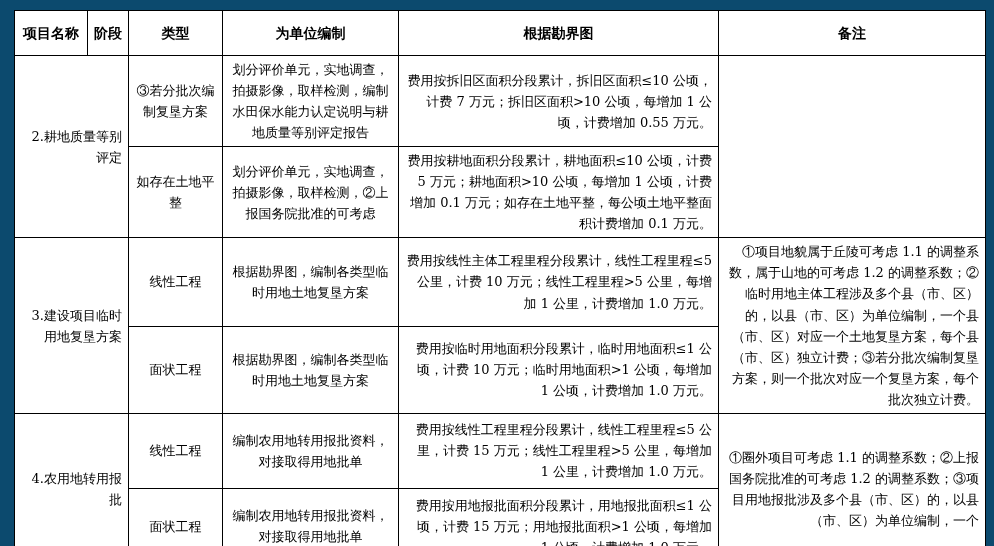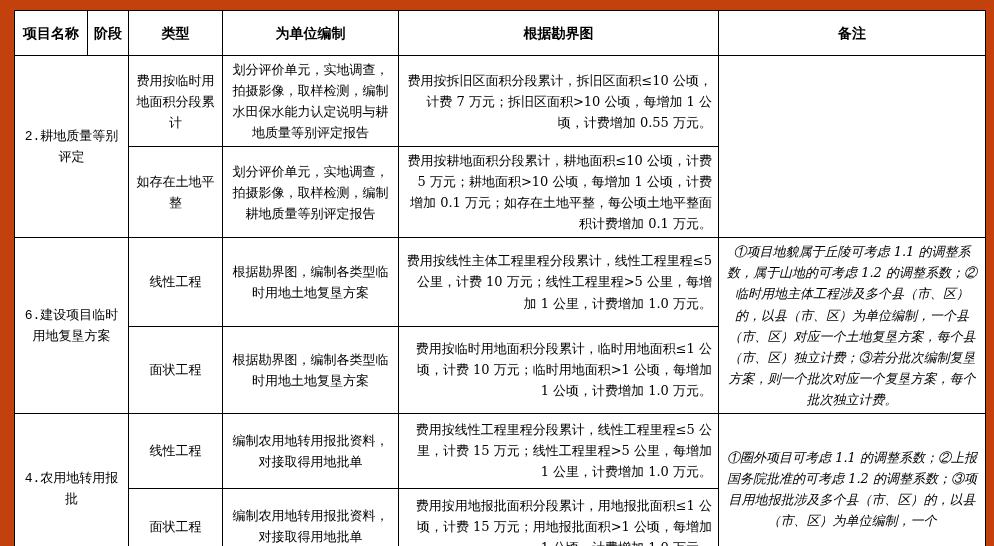--- a/index.html
+++ b/index.html
@@ -8,21 +8,21 @@
     background: #ffffff;
     width: 994px;
     height: 546px;
     font-family: "DejaVu Serif", "Liberation Serif", serif;
     color: #000000;
   }
   .page {
     position: relative;
     width: 994px;
     height: 546px;
-    background: #c2410c;
+    background: #0c4a6e;
     overflow: hidden;
   }
   table.fee-table {
     position: absolute;
     left: 14px;
     top: 10px;
     width: 971px;
     border-collapse: collapse;
     table-layout: fixed;
   }
@@ -35,43 +35,41 @@
     background: #ffffff;
     overflow: hidden;
   }
   table.fee-table th {
     font-size: 14px;
     font-weight: bold;
     text-align: center;
     padding: 2px 2px;
   }
   td.cell-name {
-    text-align: center;
+    text-align: right;
     padding: 2px 6px;
     font-size: 13.5px;
-    font-family: Liberation Mono, monospace;
   }
   td.cell-type {
     text-align: center;
     padding: 2px 6px;
     font-size: 13.5px;
   }
   td.cell-work {
     text-align: center;
     padding: 3px 5px;
   }
   td.cell-fee {
     text-align: right;
     padding: 3px 6px;
   }
   td.cell-remark {
-    text-align: center;
+    text-align: right;
     padding: 3px 6px;
     vertical-align: middle;
-    font-style: italic;
   }
 </style>
 </head>
 <body>
 
 <div class="page">
   <table class="fee-table">
     <colgroup>
       <col style="width:73px">
       <col style="width:41px">
@@ -85,33 +83,33 @@
         <th>项目名称</th>
         <th>阶段</th>
         <th>类型</th>
         <th>为单位编制</th>
         <th>根据勘界图</th>
         <th>备注</th>
       </tr>
 
       <tr style="height:90px">
         <td class="cell-name" colspan="2" rowspan="2">2.耕地质量等别评定</td>
-        <td class="cell-type">费用按临时用地面积分段累计</td>
+        <td class="cell-type">③若分批次编制复垦方案</td>
         <td class="cell-work">划分评价单元，实地调查，拍摄影像，取样检测，编制水田保水能力认定说明与耕地质量等别评定报告</td>
         <td class="cell-fee">费用按拆旧区面积分段累计，拆旧区面积≤10 公顷，计费 7 万元；拆旧区面积&gt;10 公顷，每增加 1 公顷，计费增加 0.55 万元。</td>
         <td class="cell-remark" rowspan="2"></td>
       </tr>
       <tr style="height:80px">
         <td class="cell-type">如存在土地平整</td>
-        <td class="cell-work">划分评价单元，实地调查，拍摄影像，取样检测，编制耕地质量等别评定报告</td>
+        <td class="cell-work">划分评价单元，实地调查，拍摄影像，取样检测，②上报国务院批准的可考虑</td>
         <td class="cell-fee">费用按耕地面积分段累计，耕地面积≤10 公顷，计费 5 万元；耕地面积&gt;10 公顷，每增加 1 公顷，计费增加 0.1 万元；如存在土地平整，每公顷土地平整面积计费增加 0.1 万元。</td>
       </tr>
 
       <tr style="height:83px">
-        <td class="cell-name" colspan="2" rowspan="2">6.建设项目临时用地复垦方案</td>
+        <td class="cell-name" colspan="2" rowspan="2">3.建设项目临时用地复垦方案</td>
         <td class="cell-type">线性工程</td>
         <td class="cell-work">根据勘界图，编制各类型临时用地土地复垦方案</td>
         <td class="cell-fee">费用按线性主体工程里程分段累计，线性工程里程≤5 公里，计费 10 万元；线性工程里程&gt;5 公里，每增加 1 公里，计费增加 1.0 万元。</td>
         <td class="cell-remark" rowspan="2">①项目地貌属于丘陵可考虑 1.1 的调整系数，属于山地的可考虑 1.2 的调整系数；②临时用地主体工程涉及多个县（市、区）的，以县（市、区）为单位编制，一个县（市、区）对应一个土地复垦方案，每个县（市、区）独立计费；③若分批次编制复垦方案，则一个批次对应一个复垦方案，每个批次独立计费。</td>
       </tr>
       <tr style="height:82px">
         <td class="cell-type">面状工程</td>
         <td class="cell-work">根据勘界图，编制各类型临时用地土地复垦方案</td>
         <td class="cell-fee">费用按临时用地面积分段累计，临时用地面积≤1 公顷，计费 10 万元；临时用地面积&gt;1 公顷，每增加 1 公顷，计费增加 1.0 万元。</td>
       </tr>

